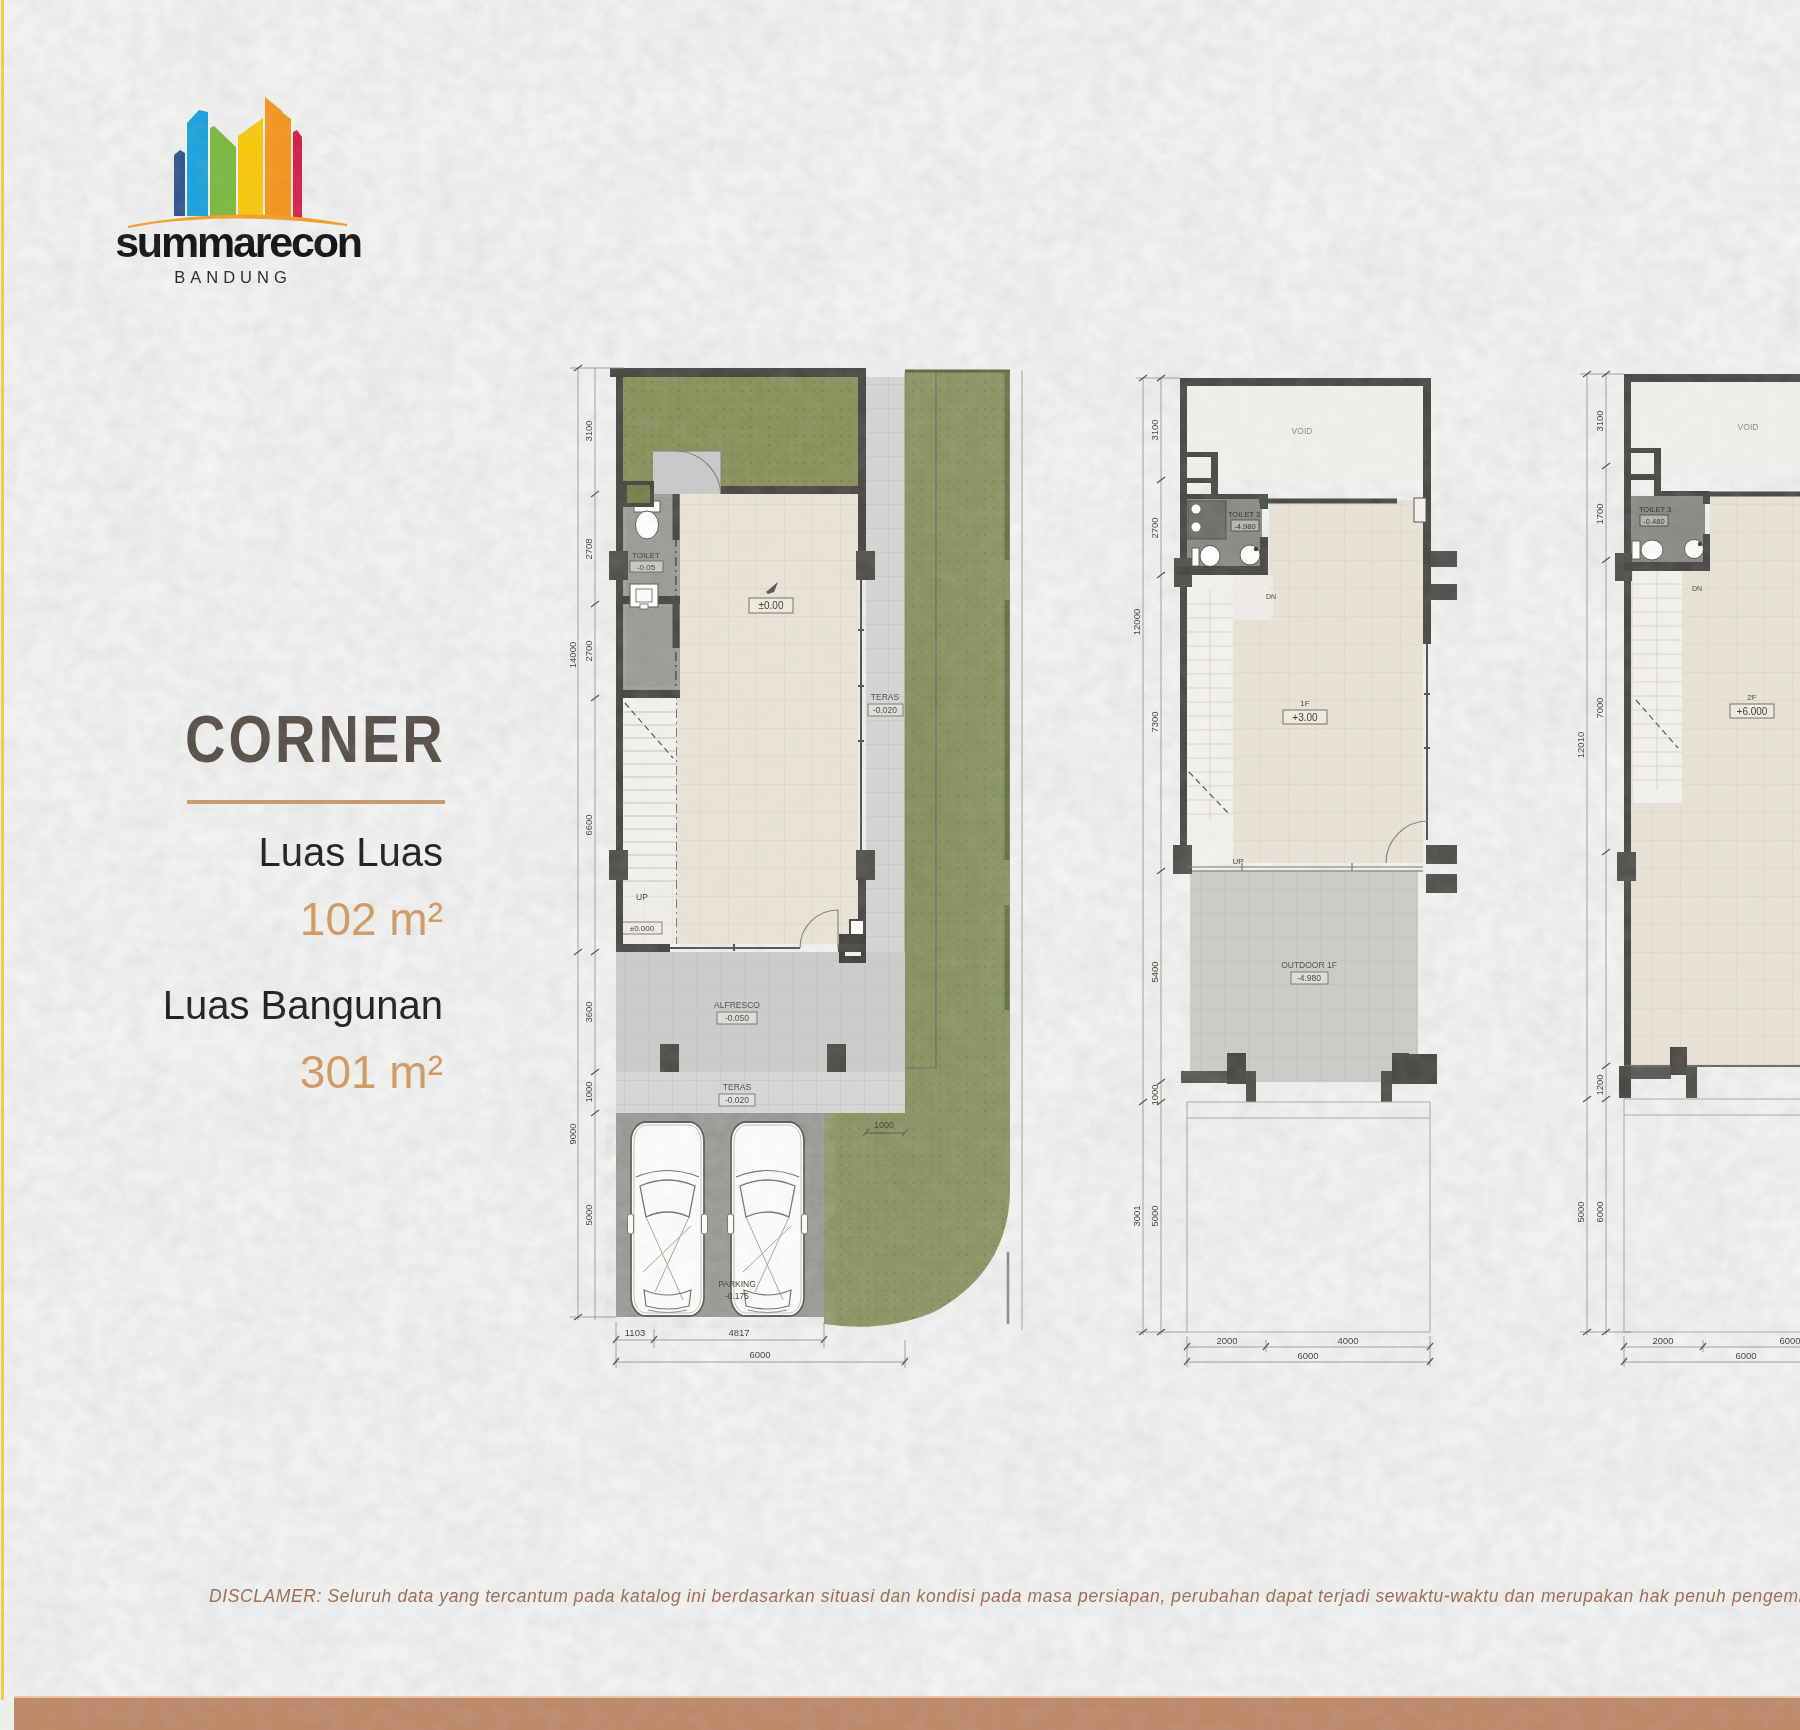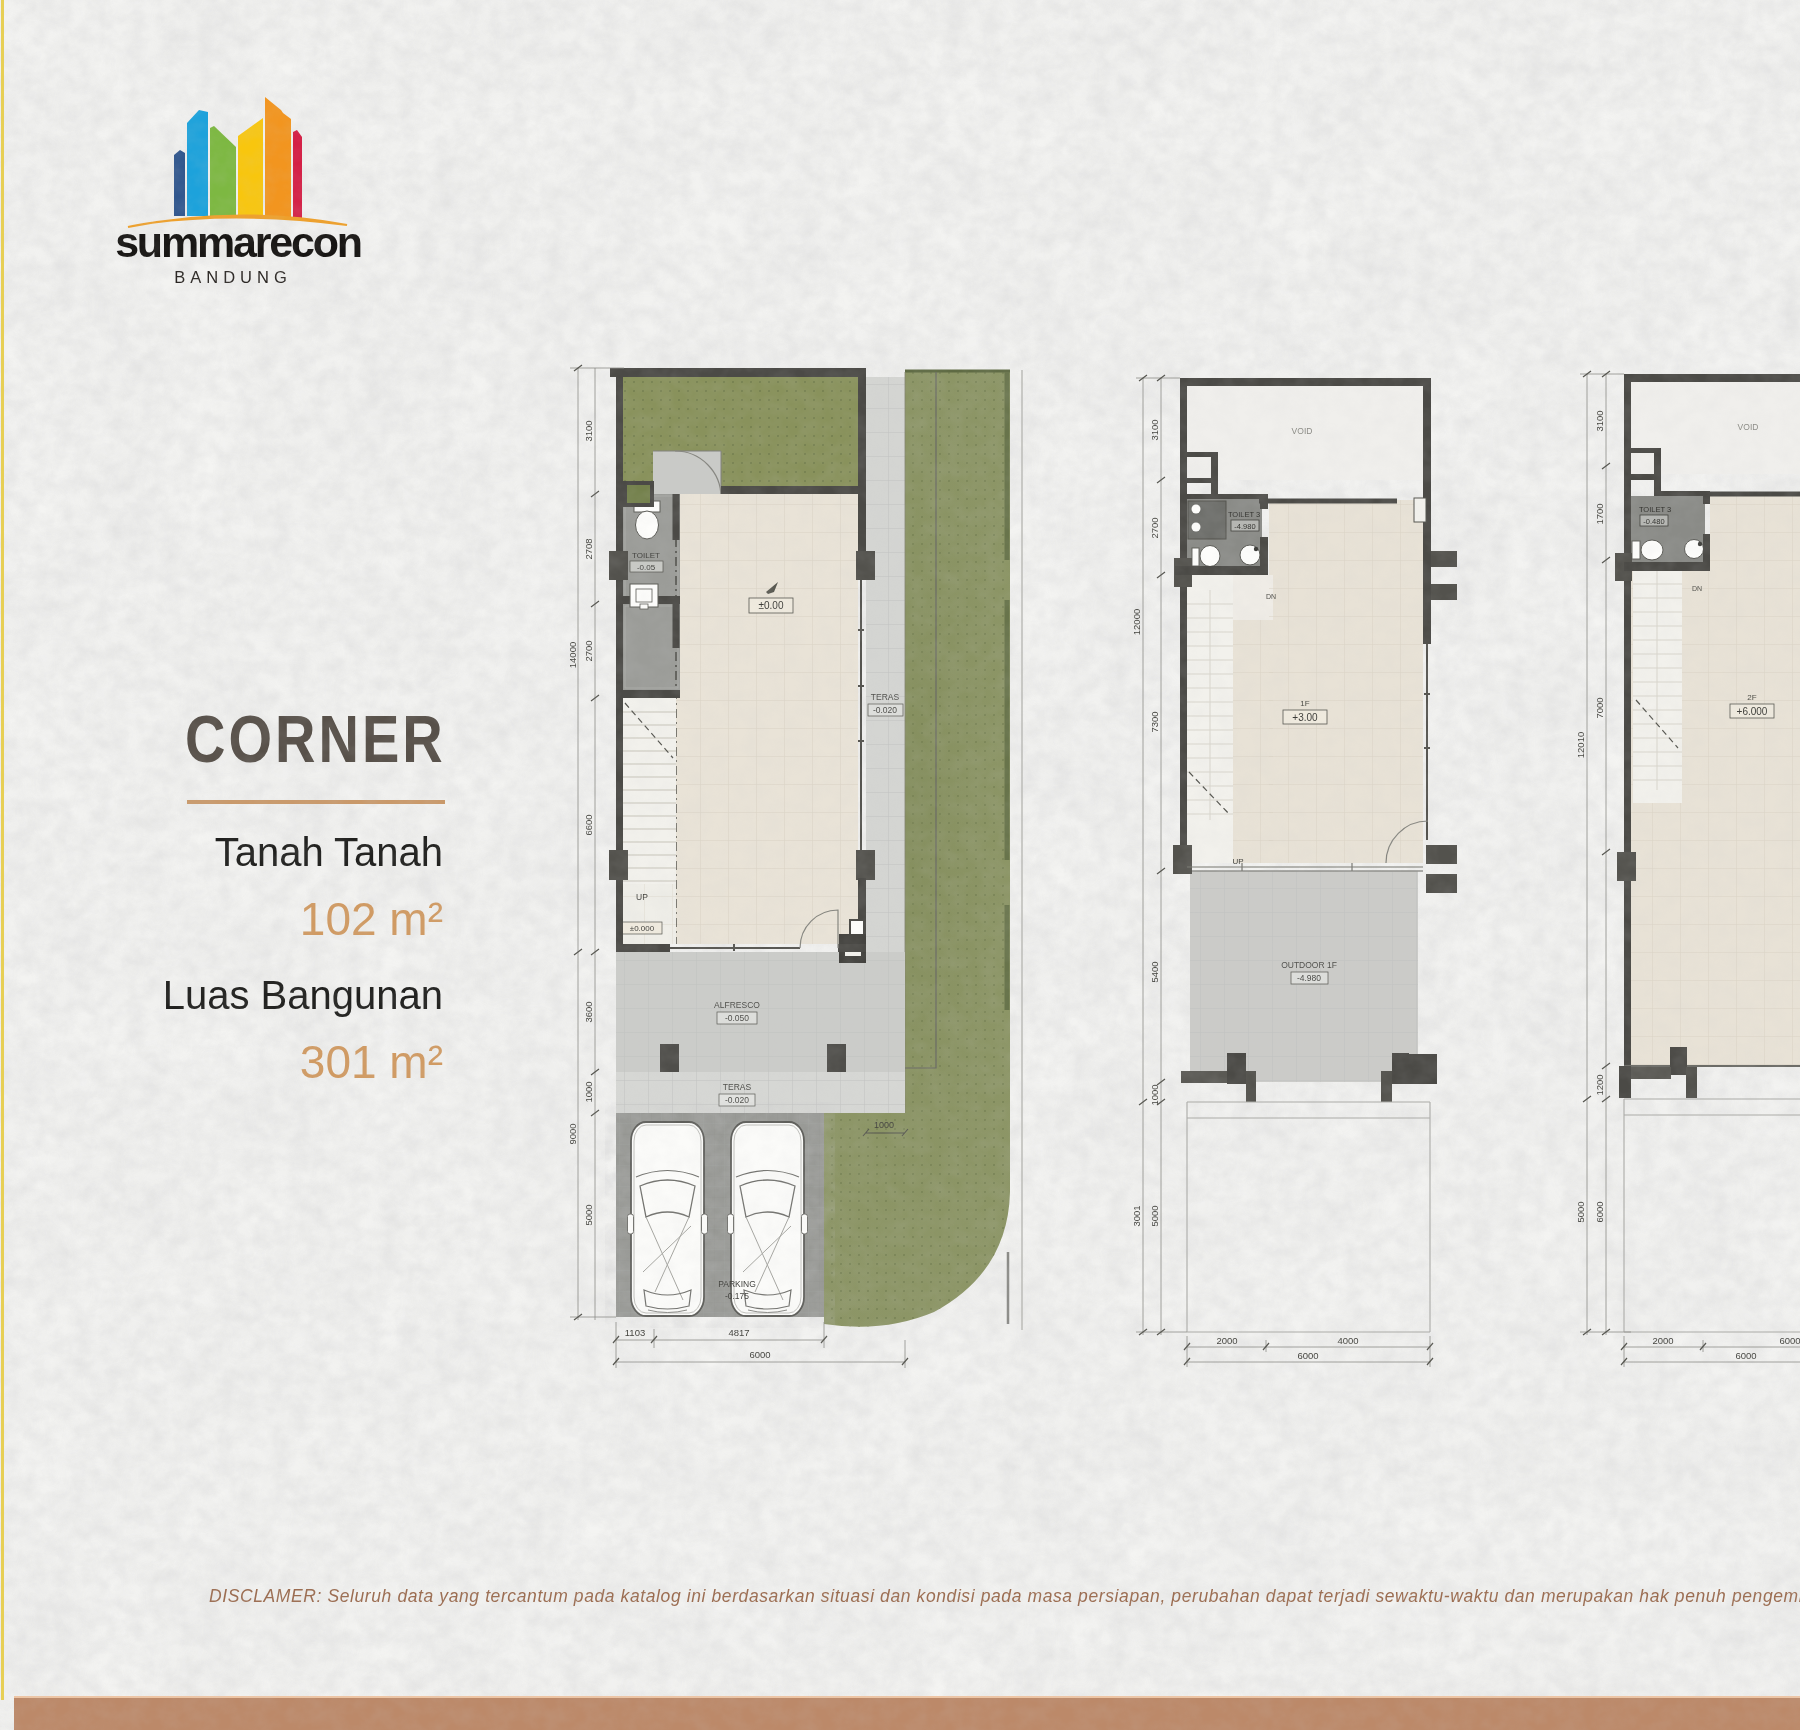--- a/index.html
+++ b/index.html
@@ -57,25 +57,25 @@
 
  <text x="233" y="283" font-size="16.5" fill="#2b2724" text-anchor="middle" letter-spacing="5">BANDUNG</text>
 </svg>
 
 <div id="titleblock">
 
   <div id="corner">CORNER</div>
 
   <div id="rule"></div>
 
-  <div class="lbl" style="margin-top:26px">Tanah Tanah</div>
+  <div class="lbl" style="margin-top:26px">Luas Luas</div>
 
   <div class="val">102 m²</div>
 
-  <div class="lbl" style="margin-top:27px">Luas Bangunan</div>
+  <div class="lbl" style="margin-top:37px">Luas Bangunan</div>
 
   <div class="val">301 m²</div>
 </div>
 
 <svg id="plans" class="abs" style="left:0;top:0" width="1800" height="1730" viewBox="0 0 1800 1730">
  <defs>
   <pattern id="dots" width="9" height="9" patternUnits="userSpaceOnUse">
     <circle cx="4" cy="4" r="1.05" fill="#5e6a41" opacity="0.48"></circle>
   </pattern>
   <pattern id="tileB" width="28" height="28" patternUnits="userSpaceOnUse">

